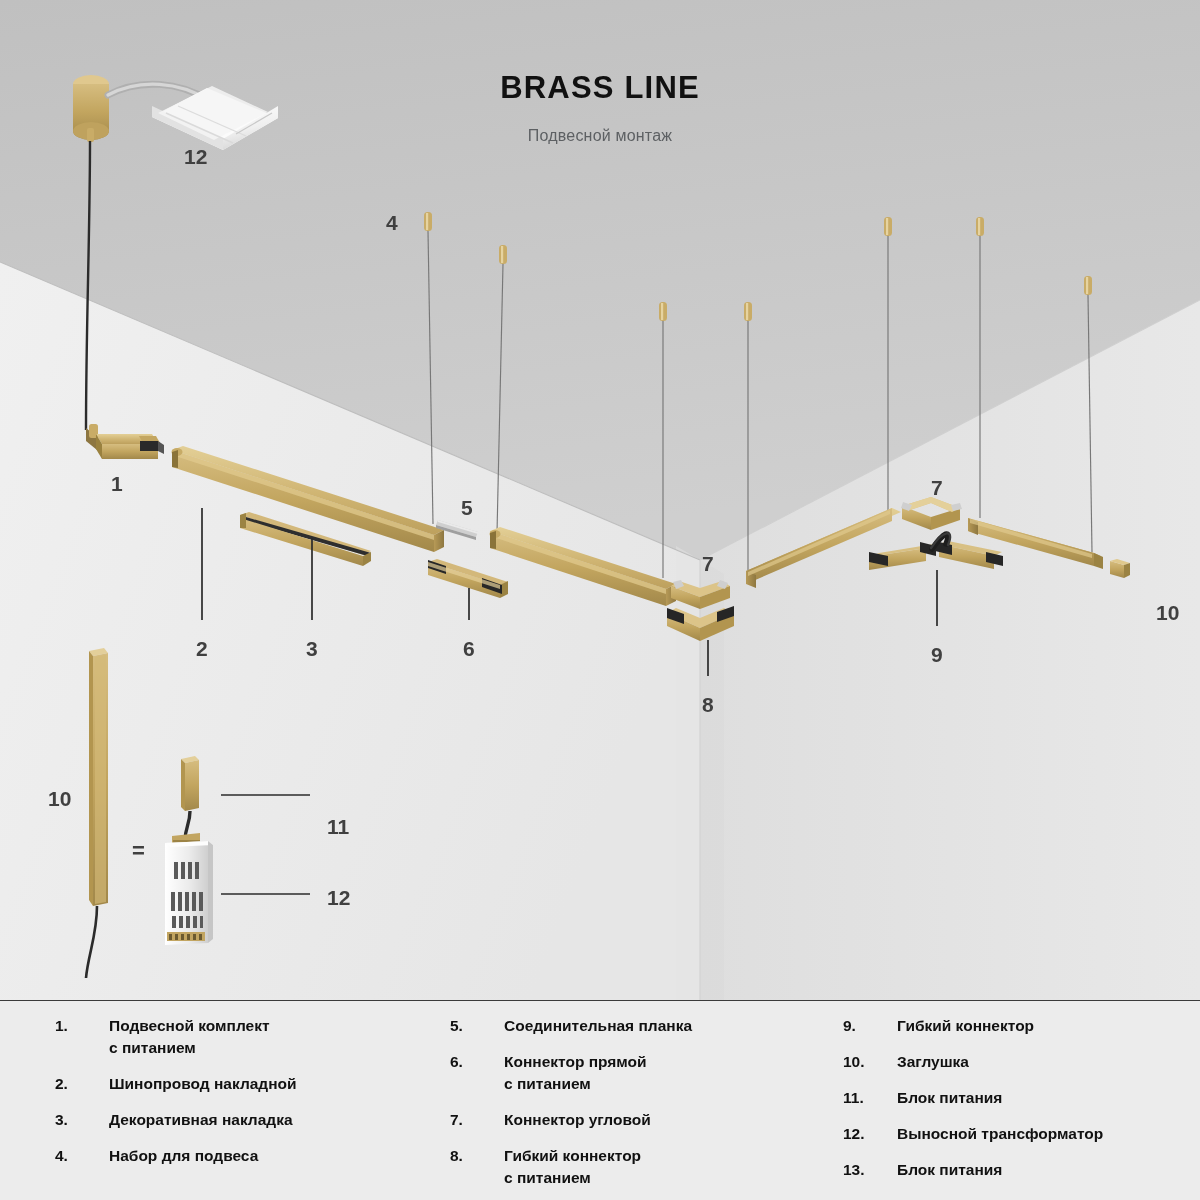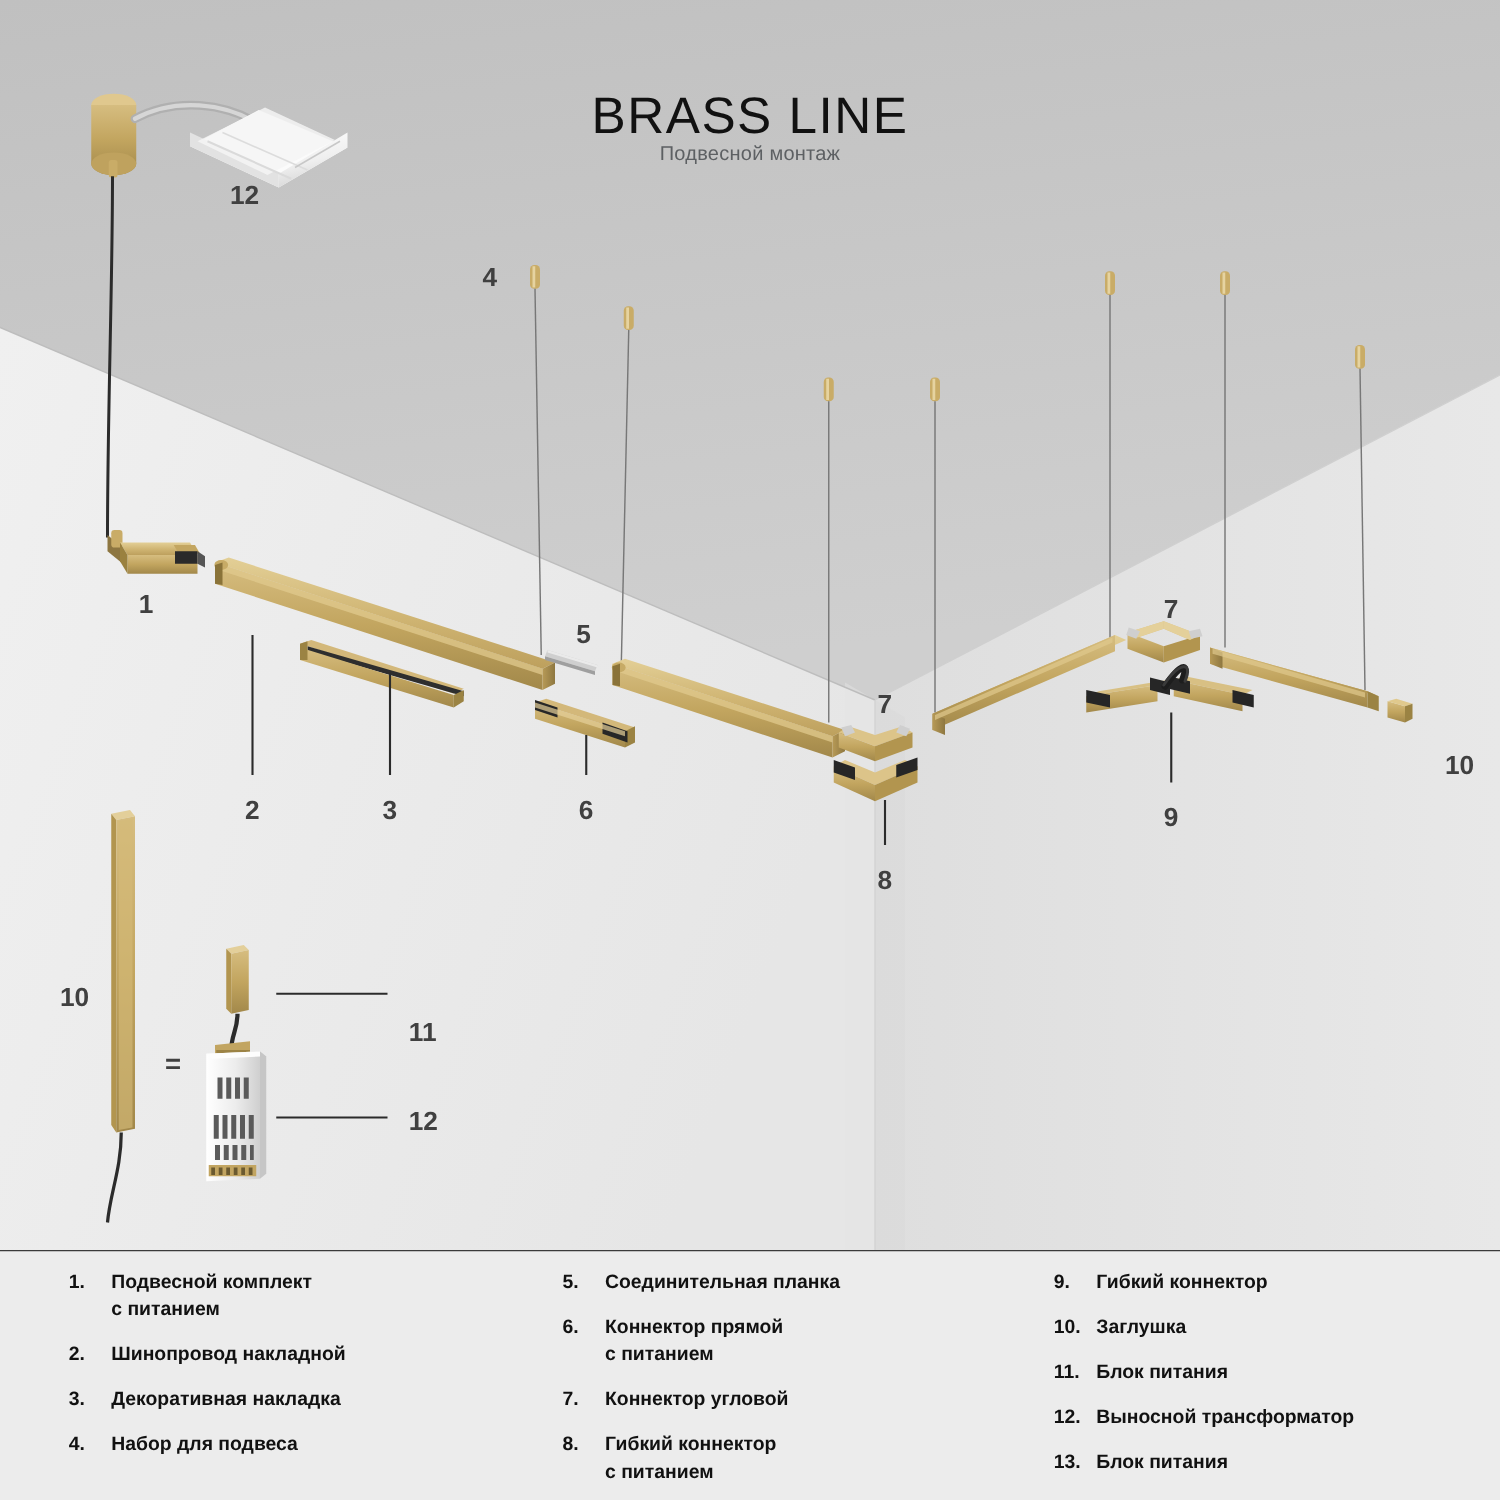--- a/index.html
+++ b/index.html
@@ -11,24 +11,24 @@
     overflow:hidden;
     position:relative;
   }
   #stage{position:absolute;inset:0;width:1200px;height:1200px;}
   #scene{position:absolute;left:0;top:0;width:1200px;height:1000px;overflow:hidden;}
   #scene svg{position:absolute;left:0;top:0;}
 
   
   .hdr{position:absolute;left:0;top:72px;width:1200px;text-align:center;pointer-events:none;}
   .hdr .ttl{
-    font-size:41px;font-weight:normal;letter-spacing:1.2px;color:#111;line-height:1;
+    font-size:31px;font-weight:bold;letter-spacing:1.2px;color:#111;line-height:1;
   }
   .hdr .sub{
-    margin-top:2px;font-size:16px;color:#5d6063;letter-spacing:.2px;
+    margin-top:24px;font-size:16px;color:#5d6063;letter-spacing:.2px;
   }
 
   
   .num{
     position:absolute;font-size:21px;font-weight:bold;color:#404040;
     line-height:1;white-space:nowrap;
   }
   .num.eq{font-size:22px;}
 
   
@@ -43,20 +43,21 @@
   .lgcol.c2{left:450px;width:380px;}
   .lgcol.c3{left:843px;width:360px;}
   .lgrow{display:flex;align-items:flex-start;margin-bottom:14px;}
   .lgnum{
     flex:0 0 auto;width:34px;font-size:15.5px;font-weight:bold;color:#111;
     line-height:1.42;
   }
   .lgtxt{
     font-size:15.5px;font-weight:bold;color:#111;line-height:1.42;
     white-space:pre-line;
+    margin-left:20px;
   }
 </style>
 </head>
 <body>
 
 <div id="stage">
 
   <div id="scene">
     <svg width="1200" height="1000" viewBox="0 0 1200 1000">
       <defs>

